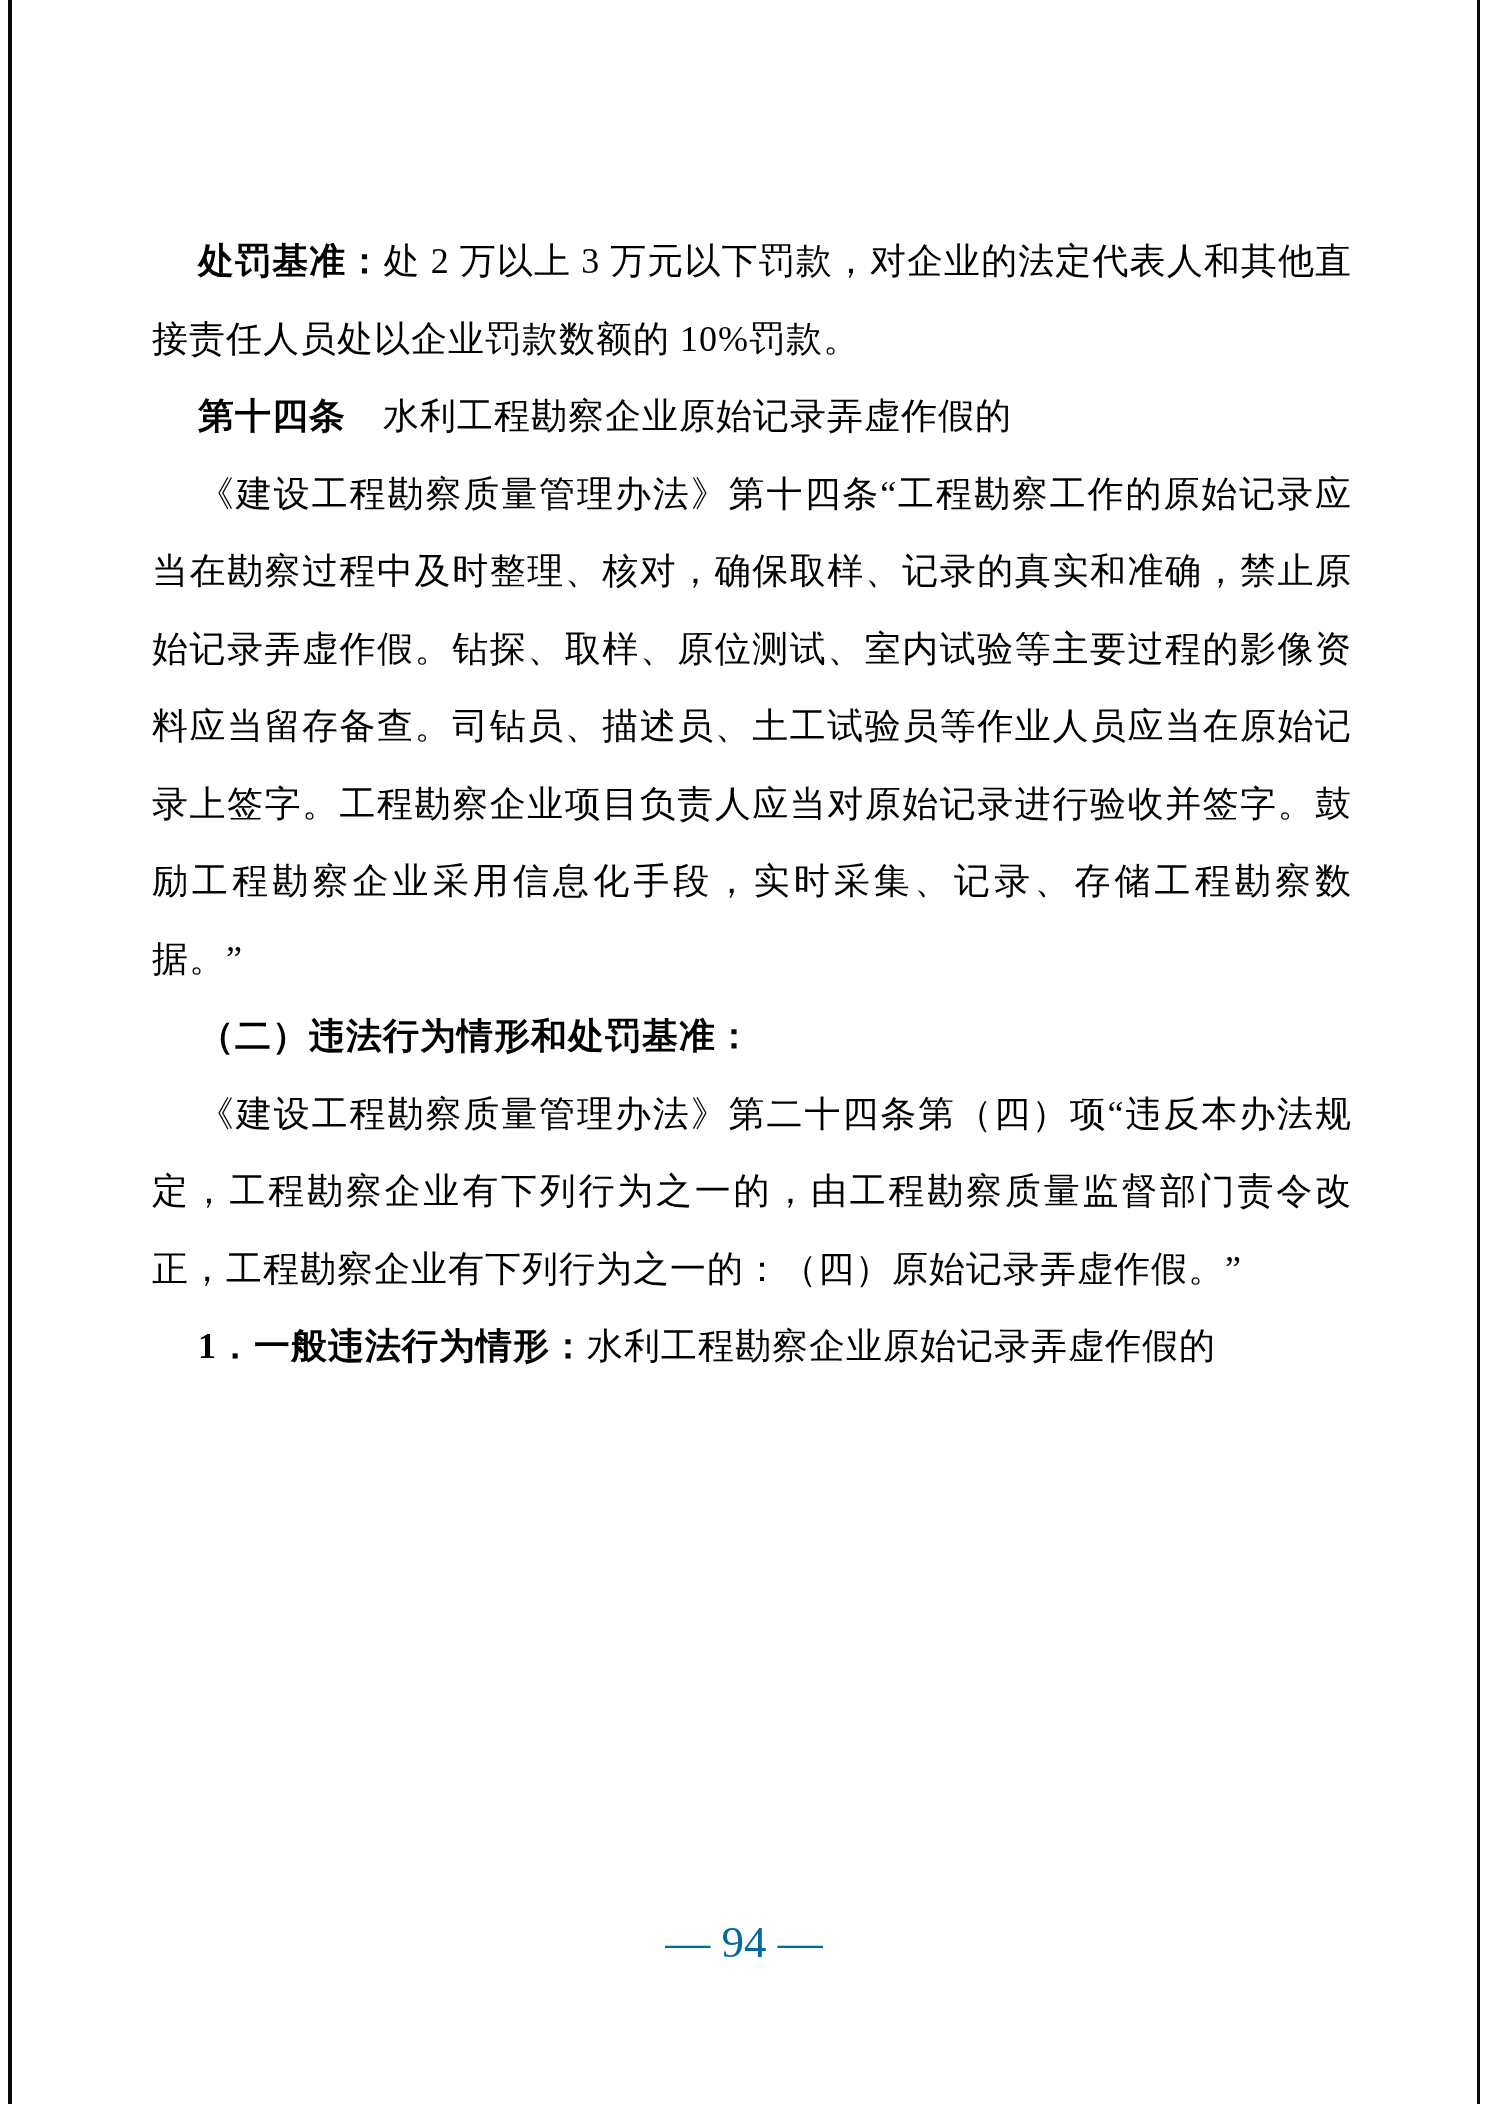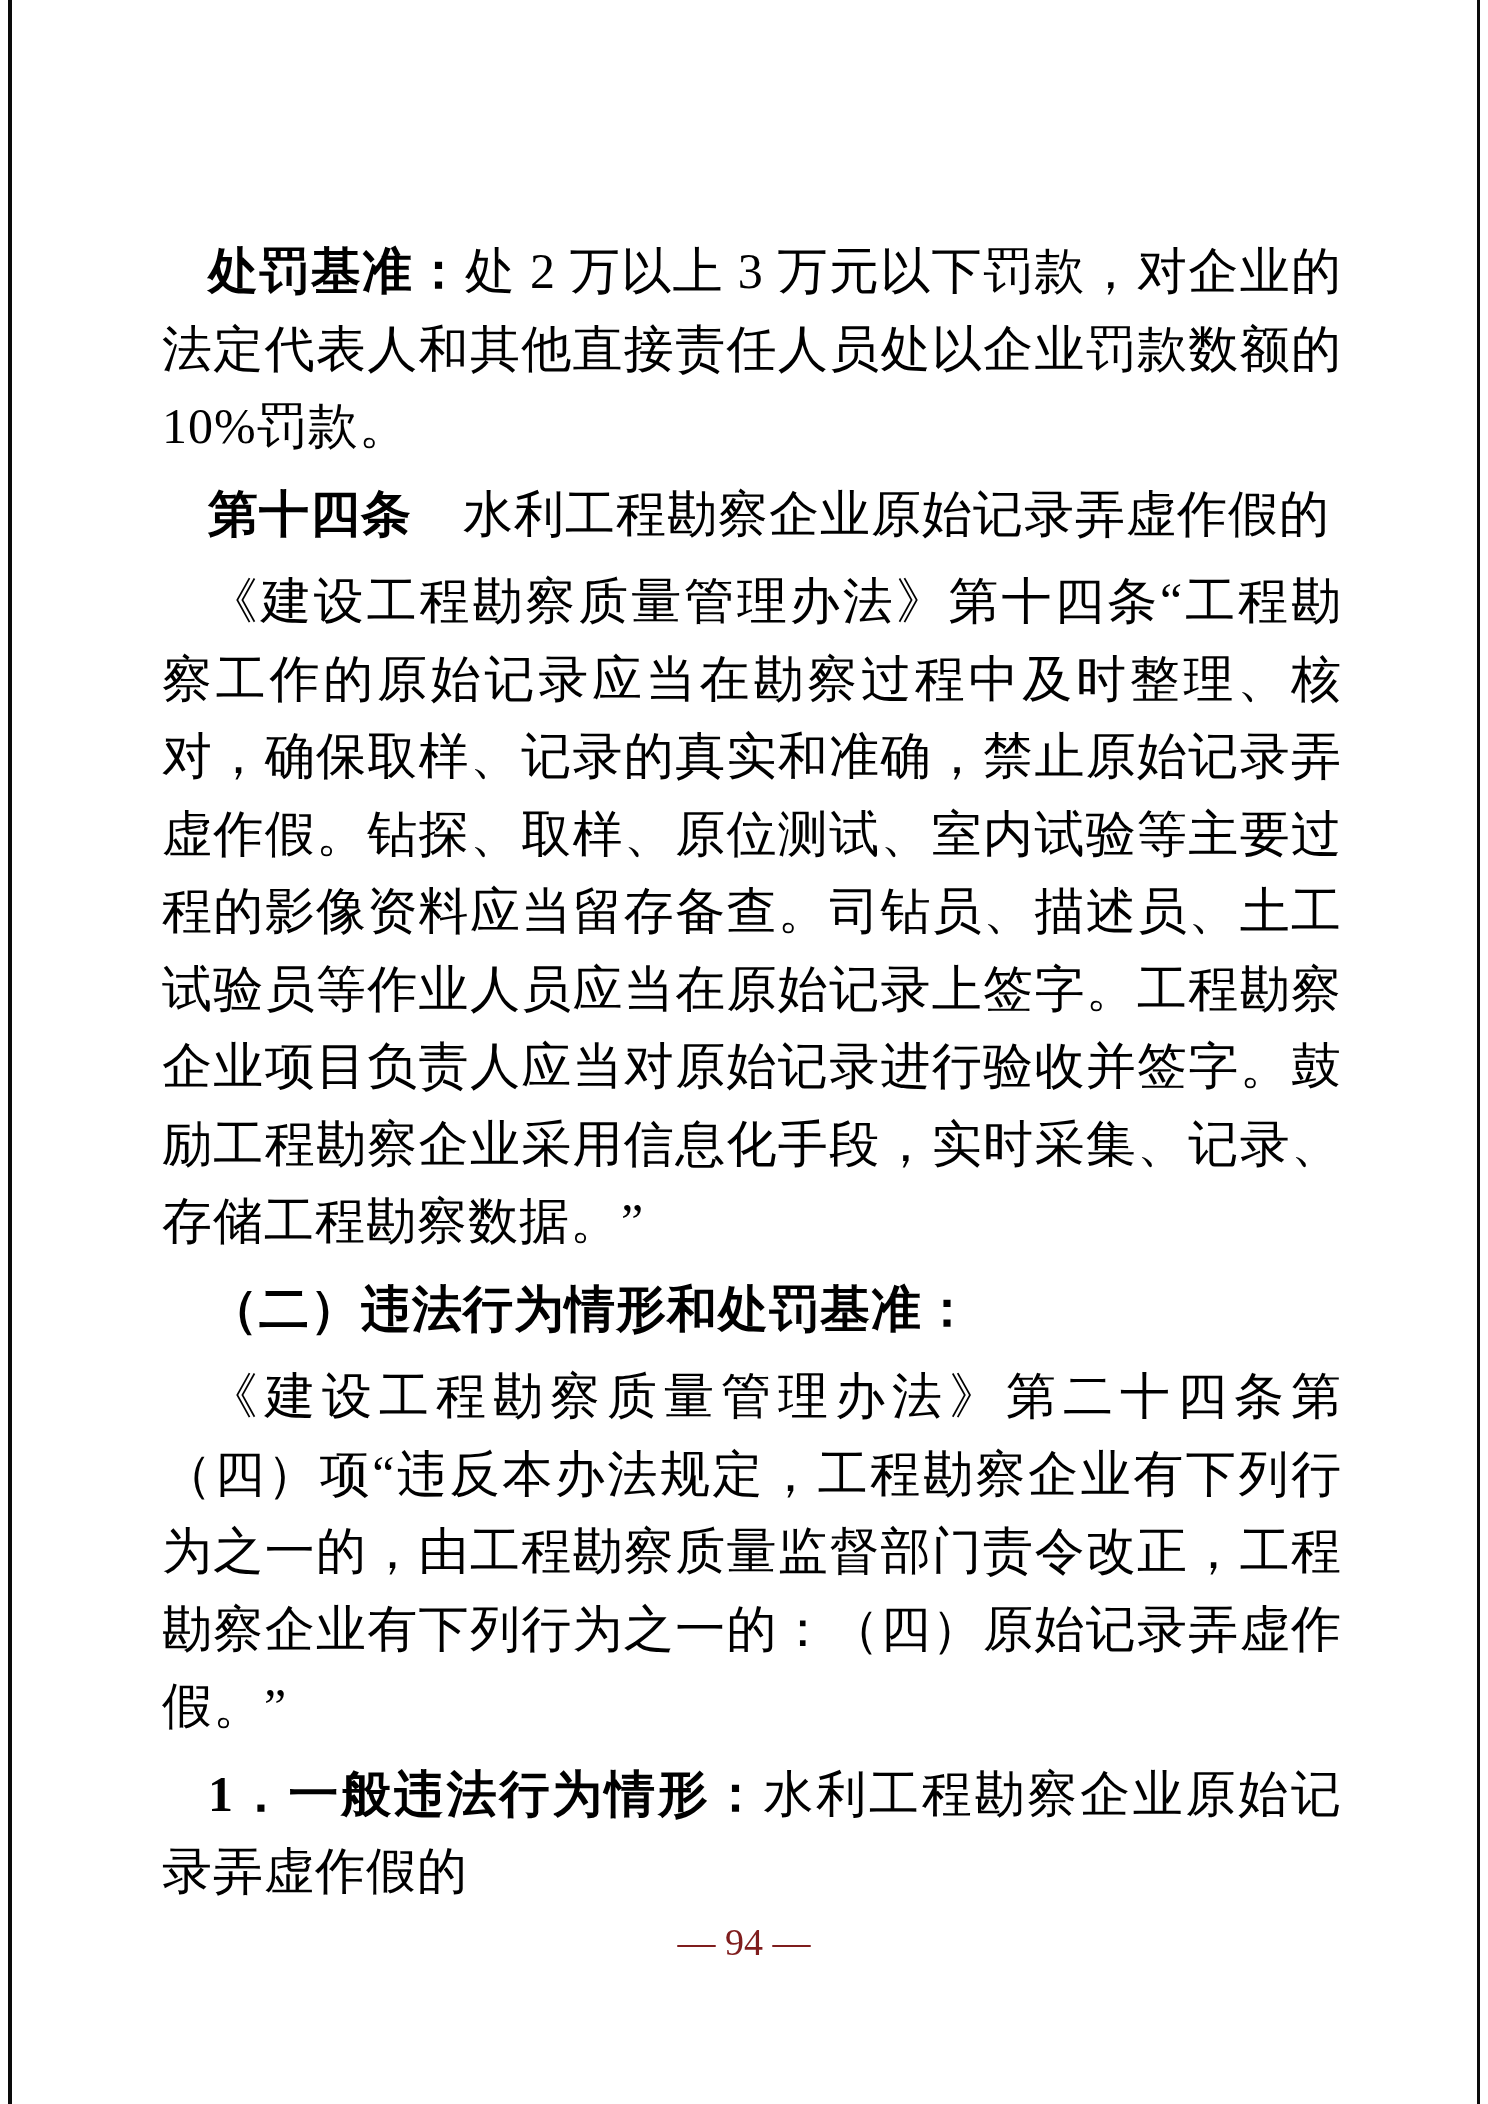--- a/index.html
+++ b/index.html
@@ -26,42 +26,42 @@
   .edge-left  { left: 8px;  width: 4px; }
   .edge-right { left: 1477px; width: 3px; }
 
   .content {
     position: absolute;
     left: 152px;
     top: 223px;
     width: 1200px;
   }
   .para {
-    margin: 10px;
+    margin: 0;
     padding: 0;
-    font-size: 50px;
+    font-size: 36px;
     line-height: 77.5px;
     text-align: justify;
     text-indent: 46px;
     letter-spacing: 1px;
     word-break: break-all;
   }
   .seg { font-weight: 400; }
   .seg.bold { font-weight: 700; }
   .para.heading .seg { font-weight: 700; }
 
   .page-footer {
     position: absolute;
     top: 1912px;
     left: 0;
     width: 1488px;
     text-align: center;
-    font-size: 38px;
+    font-size: 45px;
     line-height: 60px;
-    color: #7f1d1d;
+    color: #0369a1;
   }
 </style>
 </head>
 <body>
 
 <div class="page">
   <div class="edge edge-left"></div>
   <div class="edge edge-right"></div>
 
   <main class="content" id="doc-content">

